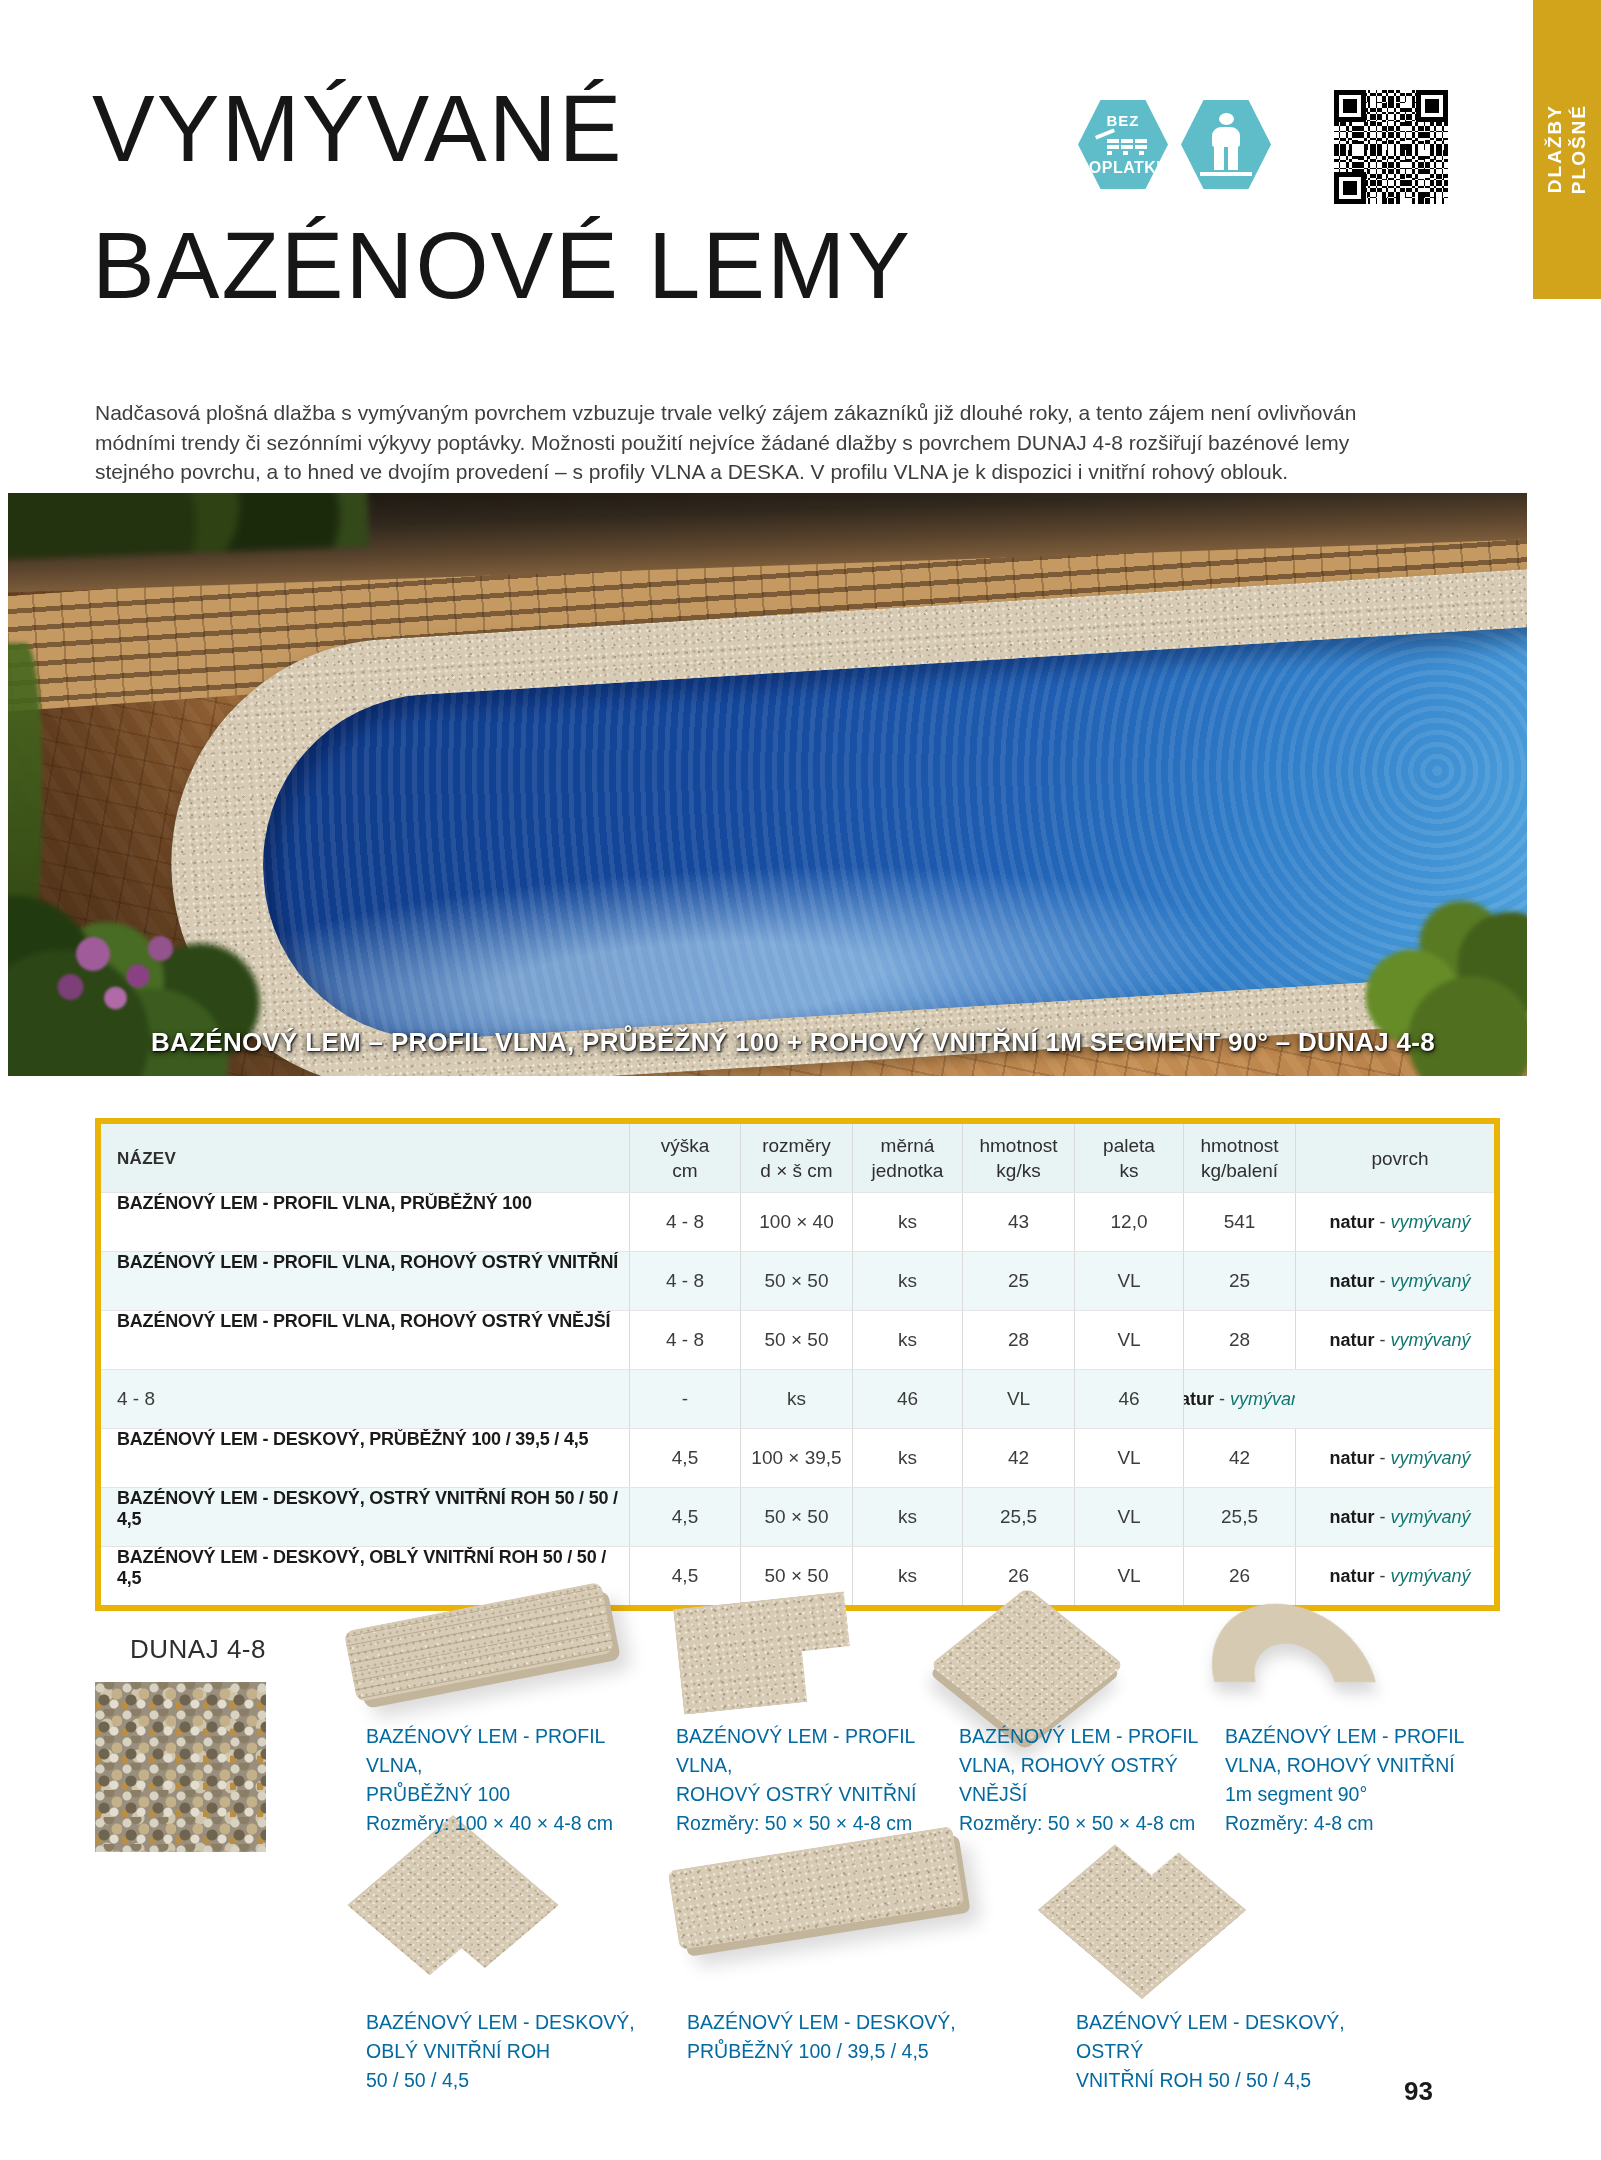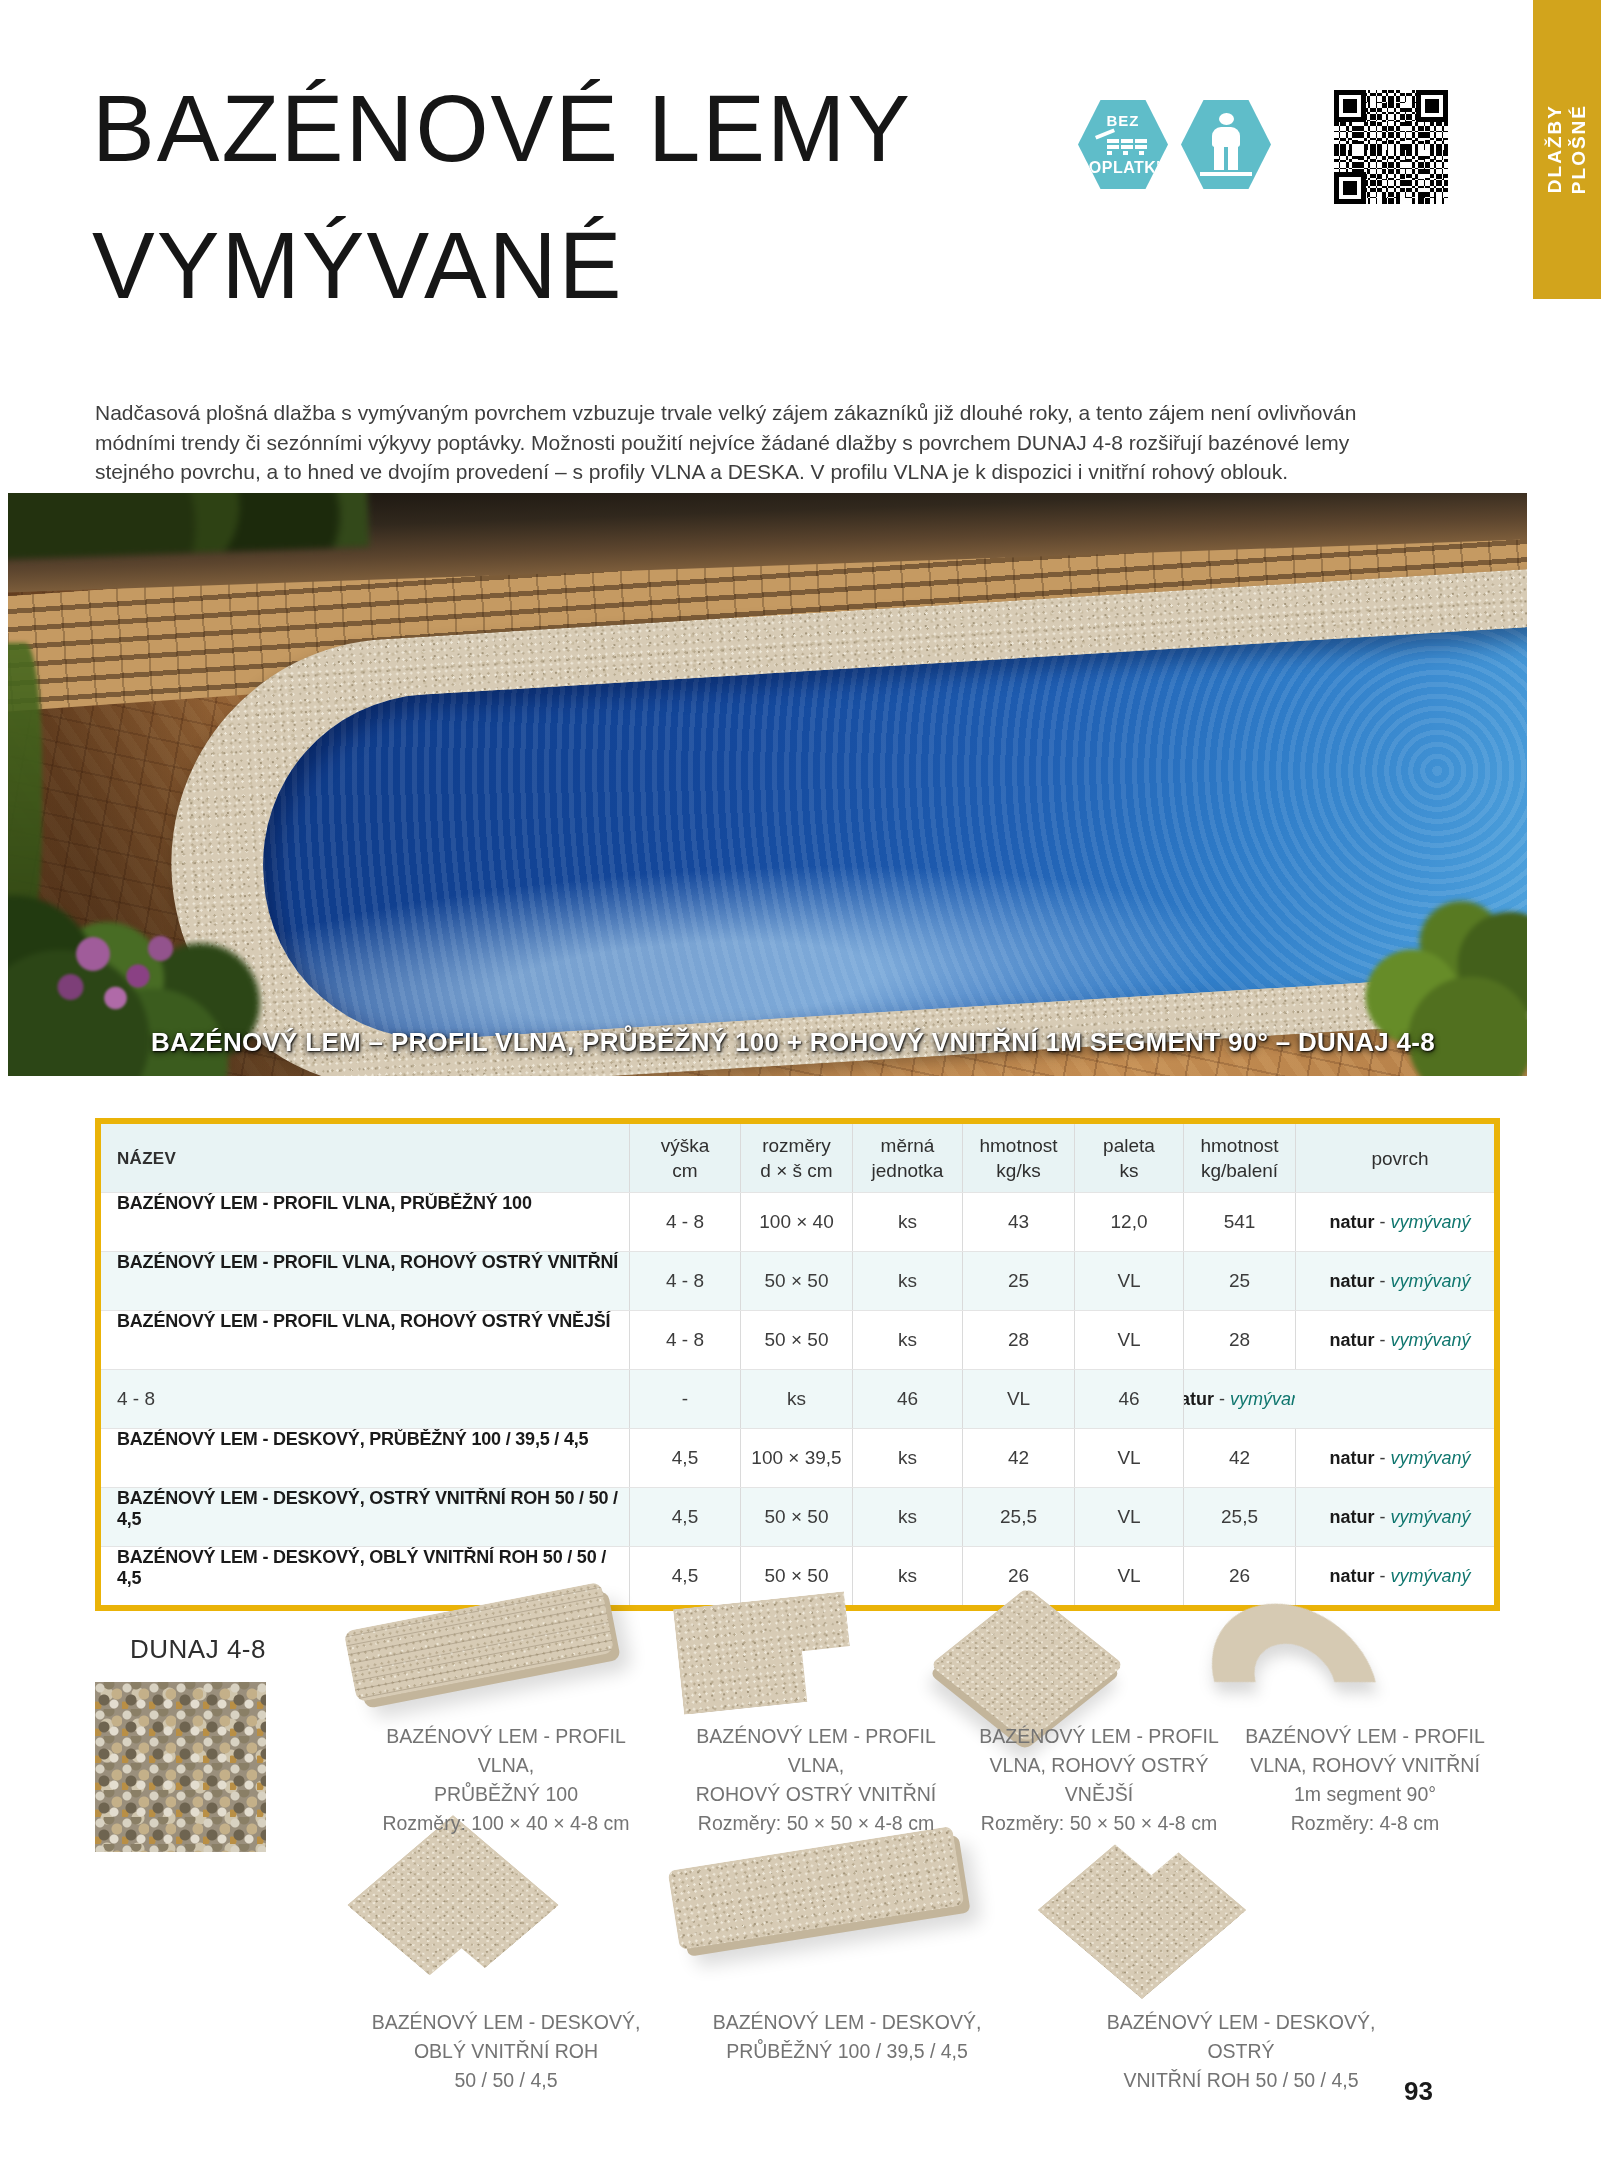--- a/index.html
+++ b/index.html
@@ -167,43 +167,43 @@
   .arc{position:absolute;left:1205px;top:1592px;width:180px;height:180px;border-radius:50%;
        border:46px solid #d6cab3;border-bottom-color:transparent;border-right-color:transparent;
        box-sizing:border-box;transform:rotate(38deg) scale(1,.78);
        filter:drop-shadow(8px 10px 8px rgba(0,0,0,.15));}
   .st5{left:378px;top:1830px;width:150px;height:150px;transform:scale(1,.85) rotate(45deg);
        clip-path:polygon(0 0,100% 0,100% 70%,78% 70%,78% 100%,0 100%);}
   .st6{left:672px;top:1848px;width:288px;height:80px;border-radius:8px;transform:rotate(-9deg);}
   .st7{left:1068px;top:1836px;width:148px;height:148px;transform:scale(1,.85) rotate(45deg);
        clip-path:polygon(0 26%,35% 26%,35% 0,100% 0,100% 100%,0 100%);}
 
-  .prod-label{position:absolute;width:280px;font-size:19.5px;line-height:29px;color:#737373;text-align:center;}
+  .prod-label{position:absolute;width:280px;font-size:19.5px;line-height:29px;color:#0369a1;}
   .pl{display:block;}
   .lbl1{left:366px;top:1722px;} .lbl2{left:676px;top:1722px;}
   .lbl3{left:959px;top:1722px;} .lbl4{left:1225px;top:1722px;}
   .lbl5{left:366px;top:2008px;} .lbl6{left:687px;top:2008px;width:320px;} .lbl7{left:1076px;top:2008px;width:330px;}
 
   .pagenum{position:absolute;left:1404px;top:2076px;font-size:26px;font-weight:700;color:#1A1A1A;}
 </style>
 </head>
 <body>
 
 <div class="page">
 
   <div class="tab">
     <div class="tabtext">
       <span>DLAŽBY</span>
       <span>PLOŠNÉ</span>
     </div>
   </div>
 
   <h1 class="title">
+    <span>VYMÝVANÉ</span>
     <span>BAZÉNOVÉ LEMY</span>
-    <span>VYMÝVANÉ</span>
   </h1>
 
   <div class="hex hex1">
     <div class="t1">BEZ</div>
     <div class="pallet">
       <span class="tilt"></span>
       <span class="prow r1">
           <i></i>
           <i></i>
           <i></i>

